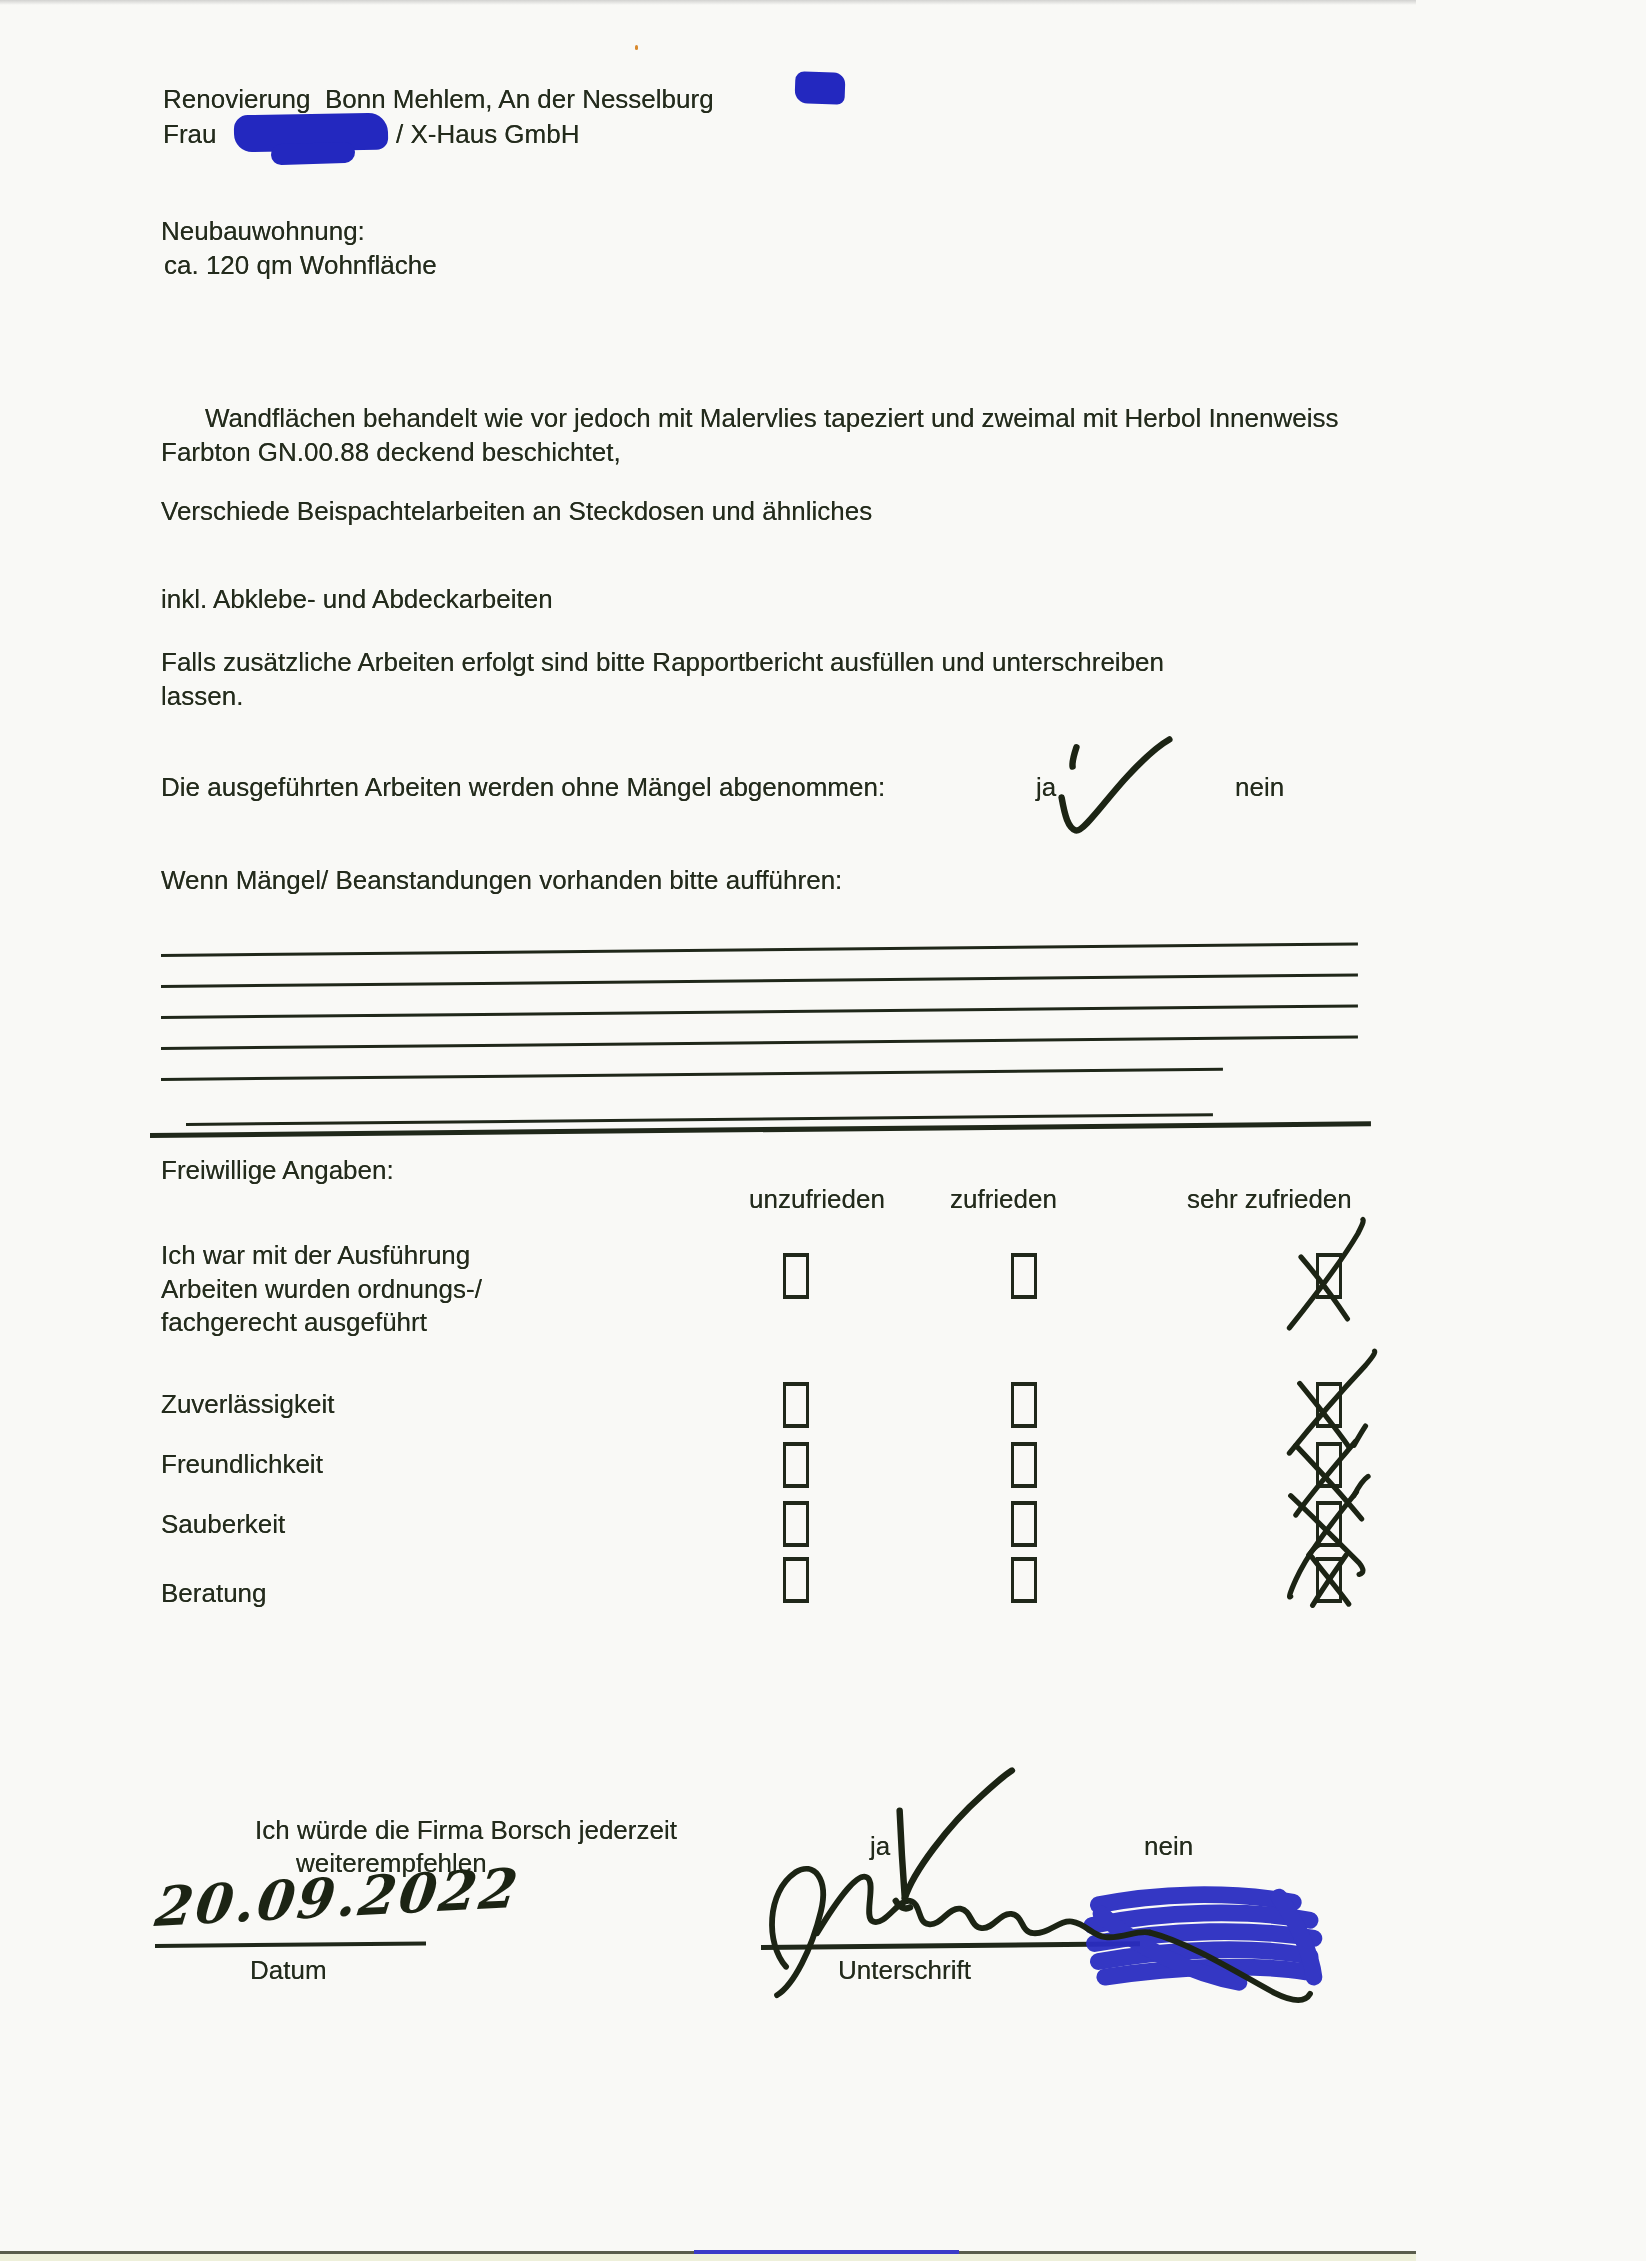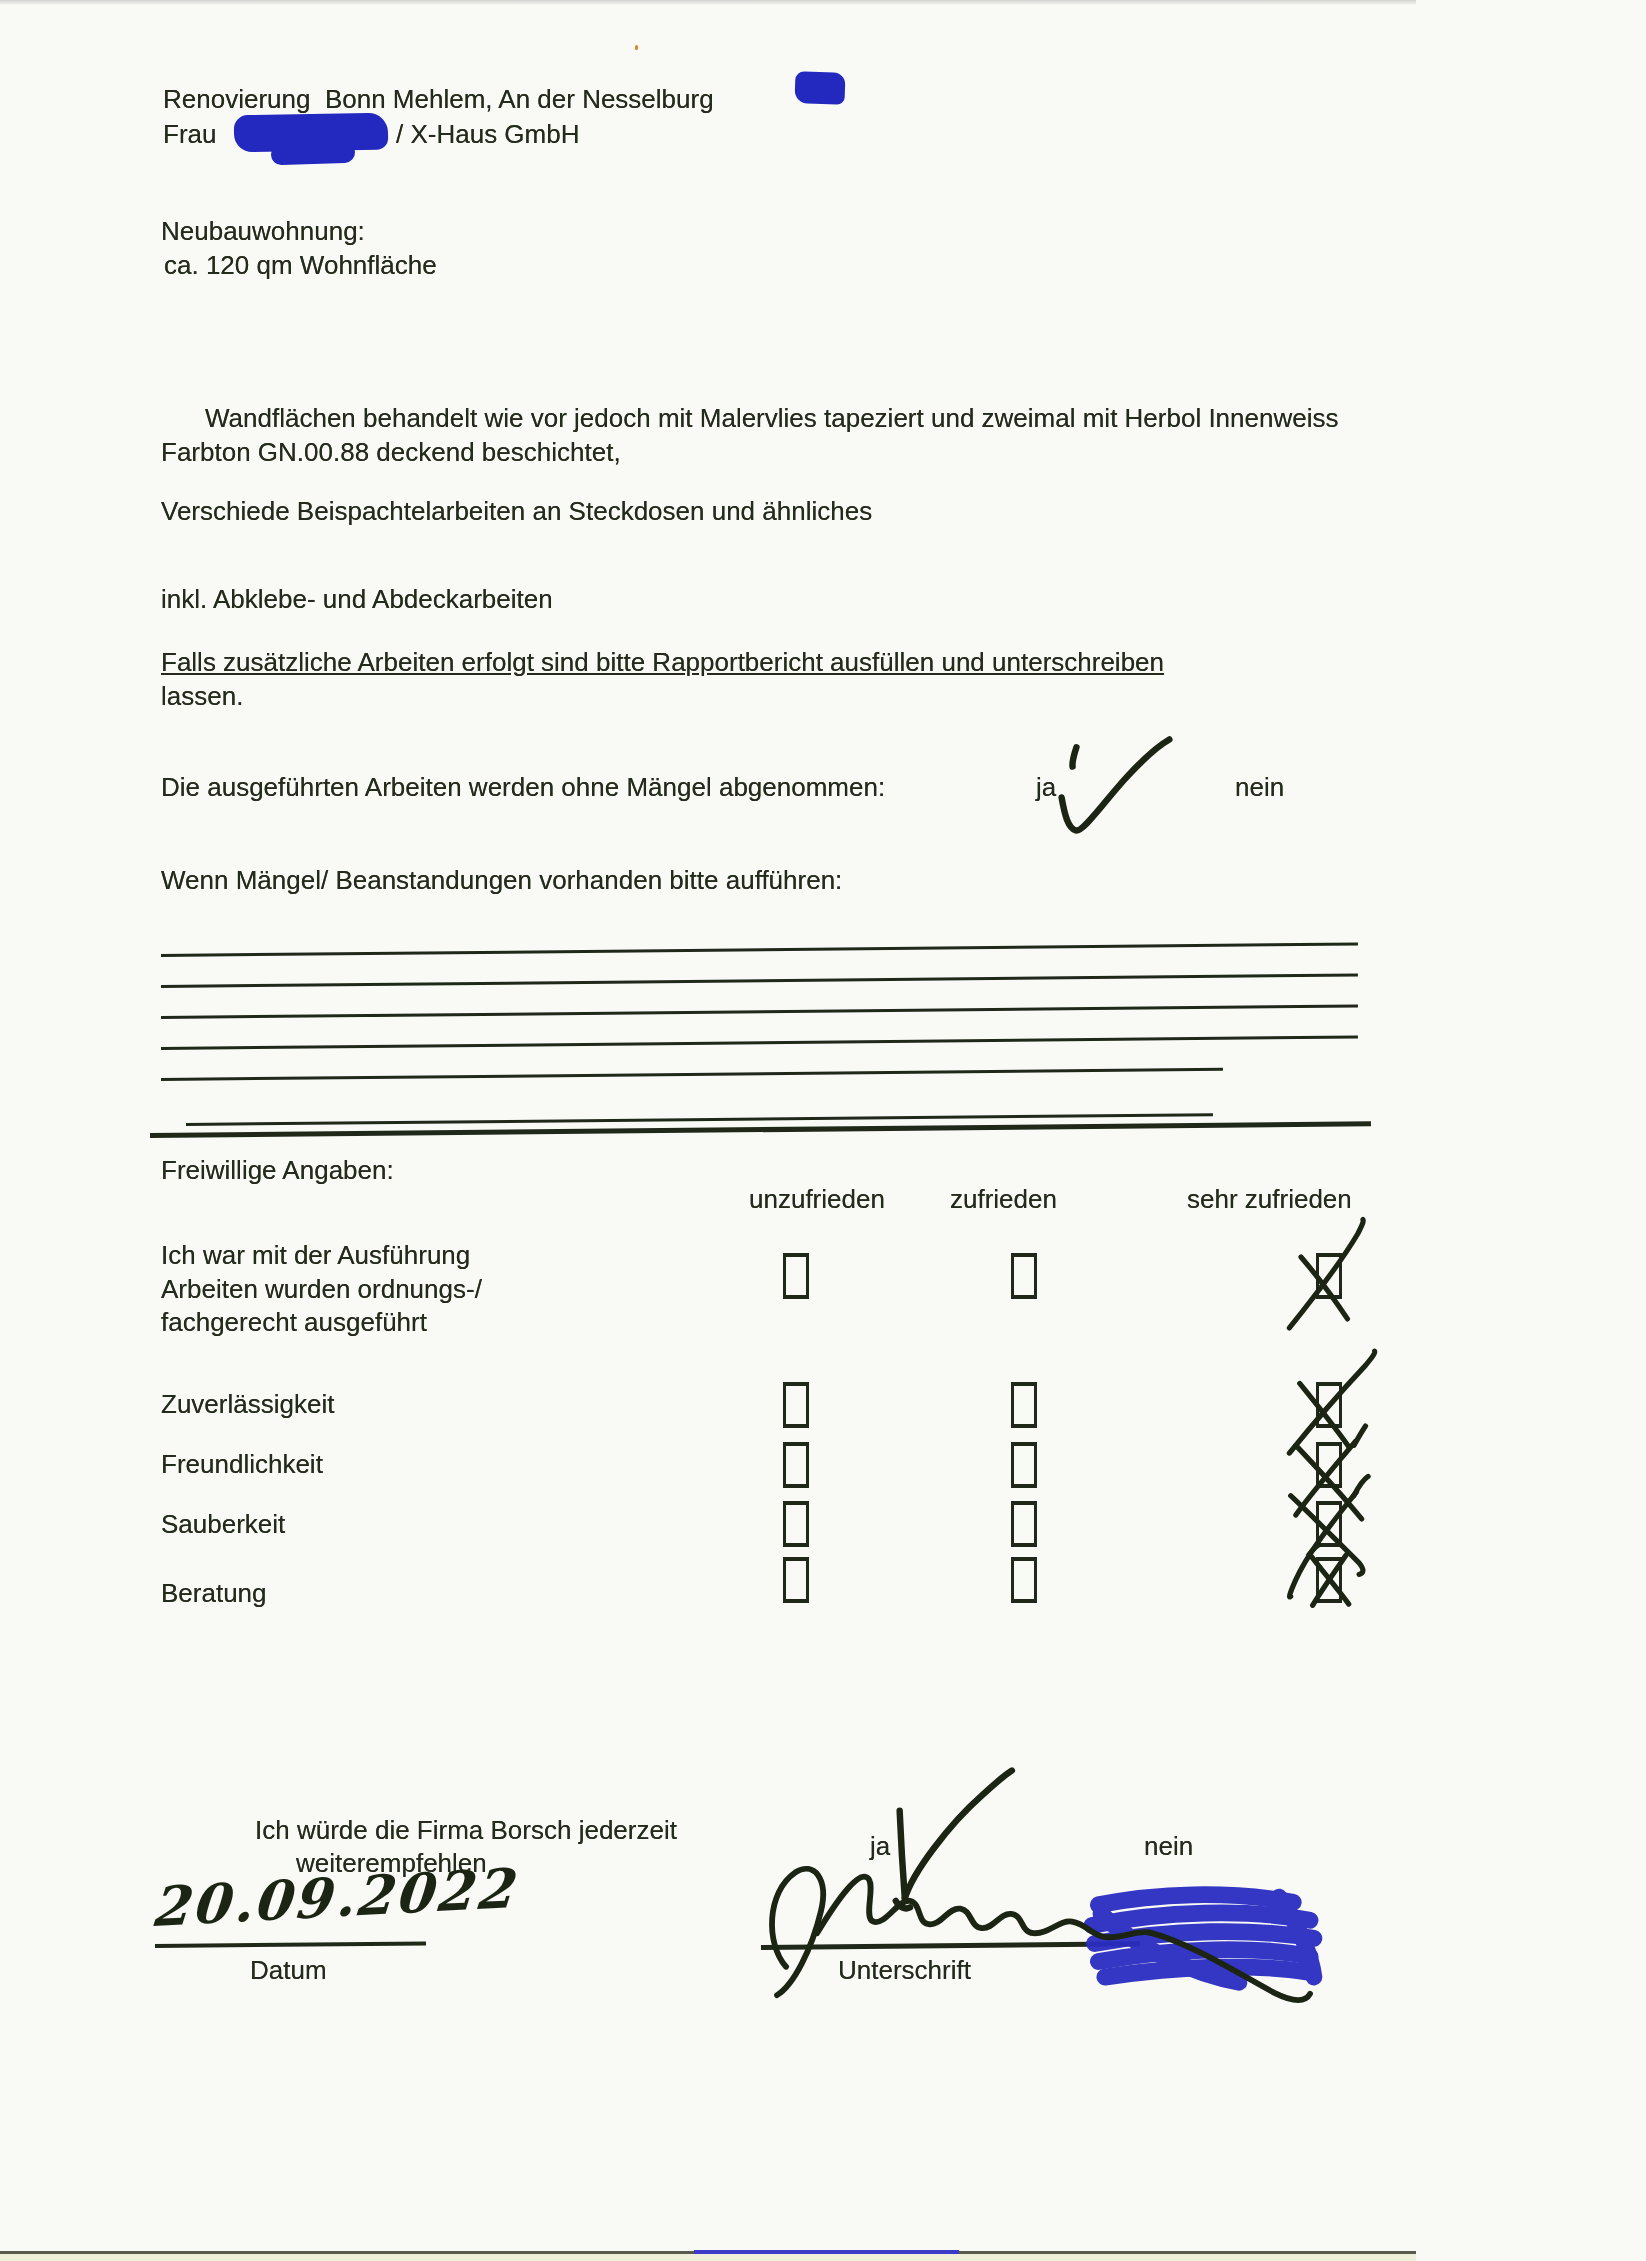--- a/index.html
+++ b/index.html
@@ -71,21 +71,21 @@
   <div class="blob" style="left:271px;top:143px;width:84px;height:20.7px;border-radius:10.3px;transform:rotate(-2deg);"></div>
   <div class="t" style="left:396px;top:119px;">/ X-Haus GmbH</div>
 
   <div class="t" style="left:161px;top:216px;">Neubauwohnung:</div>
   <div class="t" style="left:164px;top:250px;">ca. 120 qm Wohnfläche</div>
 
   <div class="t" style="left:161px;top:403px;margin-left:44px;">Wandflächen behandelt wie vor jedoch mit Malervlies tapeziert und zweimal mit Herbol Innenweiss</div>
   <div class="t" style="left:161px;top:437px;">Farbton GN.00.88 deckend beschichtet,</div>
   <div class="t" style="left:161px;top:496px;">Verschiede Beispachtelarbeiten an Steckdosen und ähnliches</div>
   <div class="t" style="left:161px;top:584px;">inkl. Abklebe- und Abdeckarbeiten</div>
-  <div class="t" style="left:161px;top:647px;text-decoration:underline;">Falls zusätzliche Arbeiten erfolgt sind bitte Rapportbericht ausfüllen und unterschreiben</div>
+  <div class="t" style="left:161px;top:647px;">Falls zusätzliche Arbeiten erfolgt sind bitte Rapportbericht ausfüllen und unterschreiben</div>
   <div class="t" style="left:161px;top:681px;">lassen.</div>
 
   <div class="t" style="left:161px;top:772px;">Die ausgeführten Arbeiten werden ohne Mängel abgenommen:</div>
   <div class="t" style="left:1036px;top:772px;">ja</div>
   <div class="t" style="left:1235px;top:772px;">nein</div>
 
   <div class="t" style="left:161px;top:865px;">Wenn Mängel/ Beanstandungen vorhanden bitte aufführen:</div>
   <div class="rule" style="left:161px;top:954px;width:1197px;"></div>
   <div class="rule" style="left:161px;top:985px;width:1197px;"></div>
   <div class="rule" style="left:161px;top:1016px;width:1197px;"></div>

